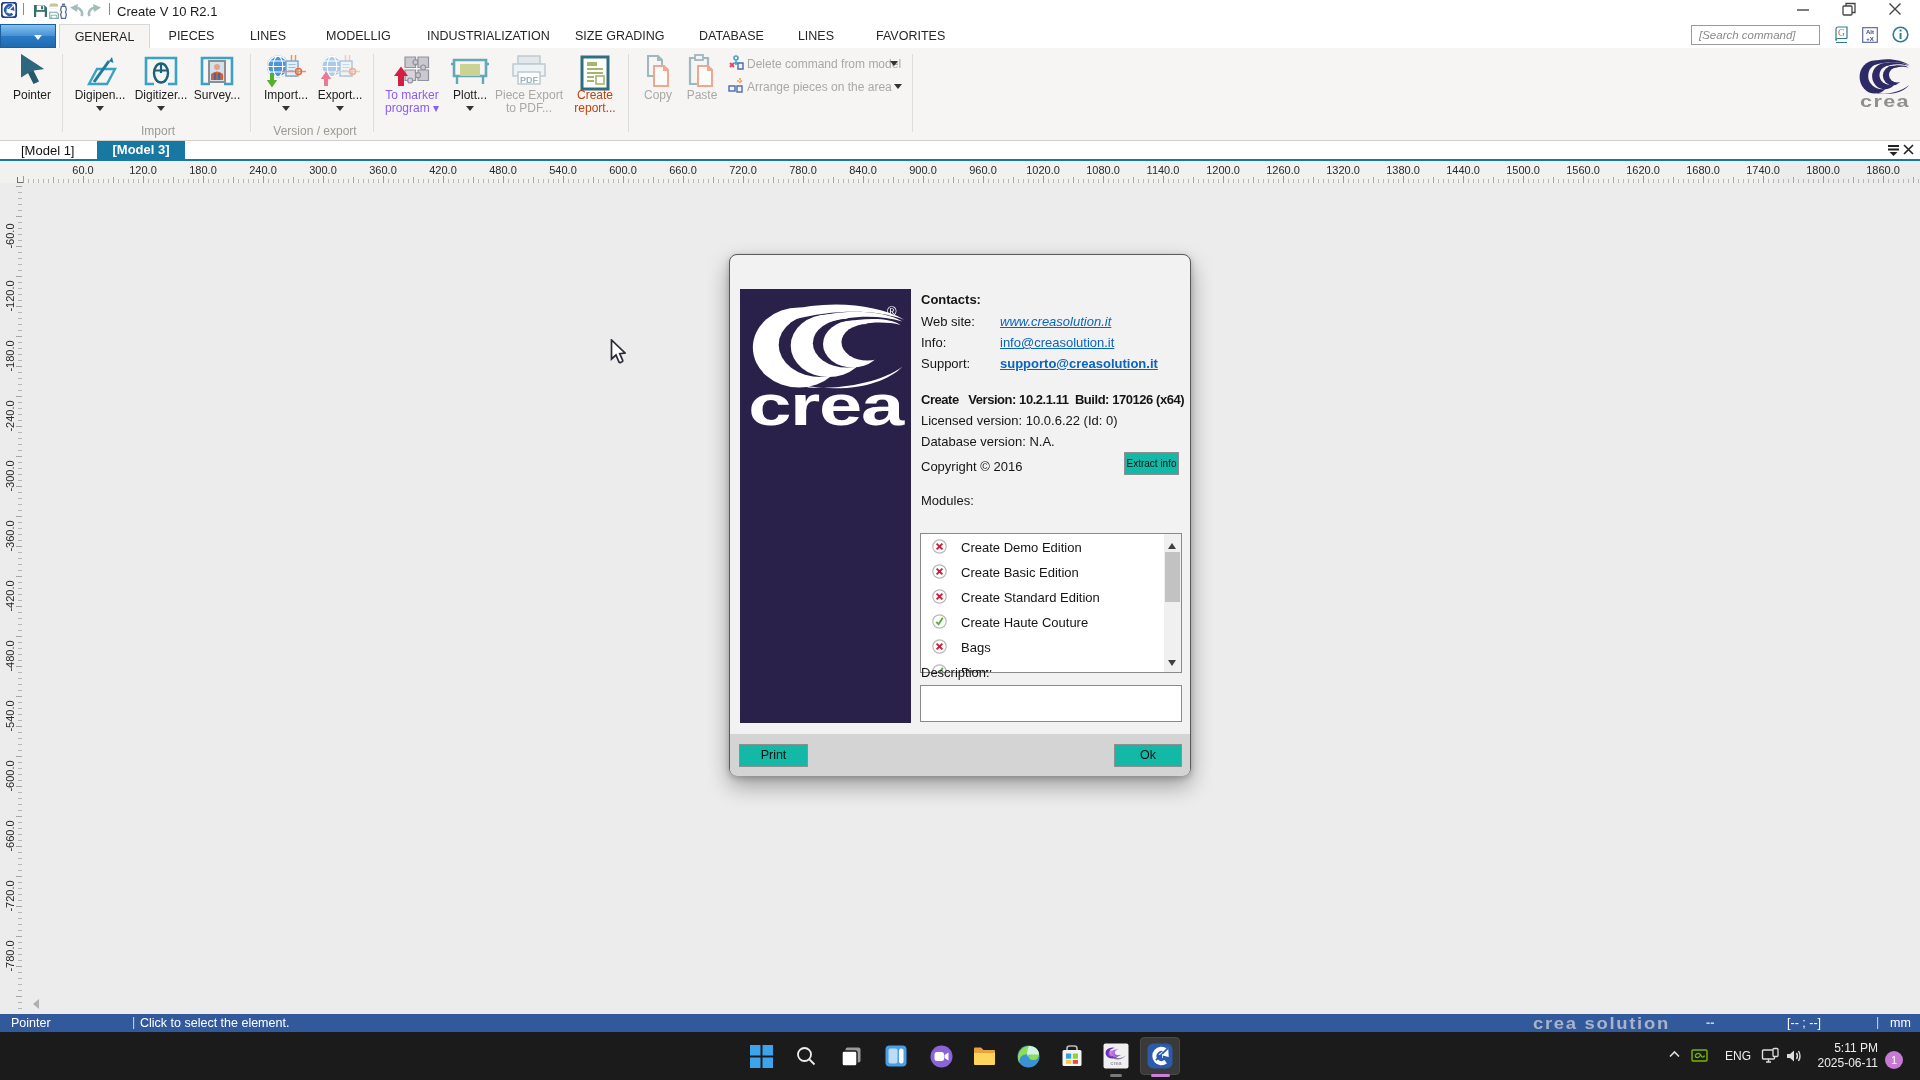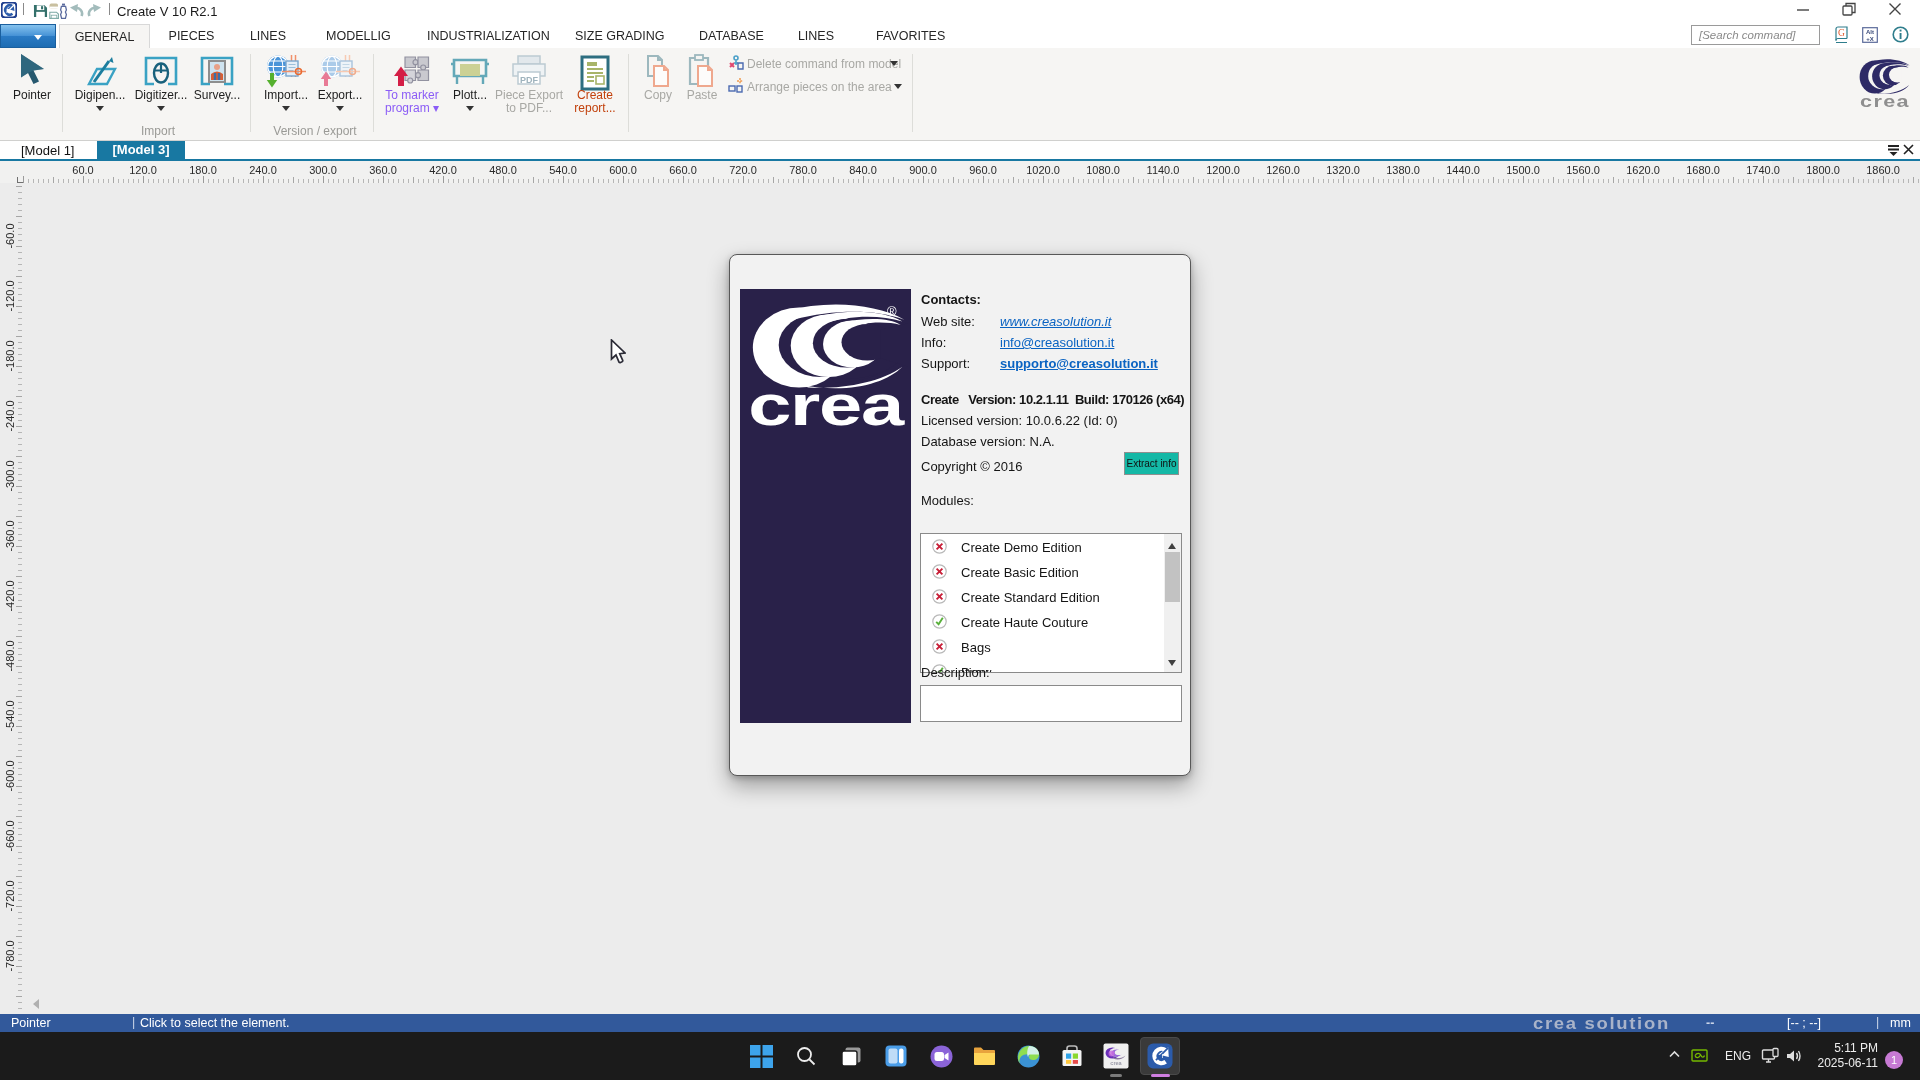--- a/index.html
+++ b/index.html
@@ -431,20 +431,24 @@
         </svg></div>
 <div class="abs" style="left:40px;top:131px;font-size:13px;color:#151515;">Draw</div>
 <div class="abs" style="right:0;top:0;width:17px;height:138px;background:#f0f0f0;">
 <div class="abs" style="left:4px;top:5px;width:0;height:0;border:4.5px solid transparent;border-bottom:6px solid #404040;"></div>
 <div class="abs" style="left:1px;top:18px;width:15px;height:50px;background:#c2c2c2;"></div>
 <div class="abs" style="left:4px;top:126px;width:0;height:0;border:4.5px solid transparent;border-top:6px solid #404040;"></div>
 </div>
 </div>
 <div class="dtext" style="left:191px;top:410px;">Description:</div>
 <div class="abs" style="left:190px;top:430px;width:262px;height:37px;background:#fff;border:1px solid #8a8a8a;"></div>
+<div id="dlgfooter">
+<div class="dbtn" style="left:9px;width:69px;">Print</div>
+<div class="dbtn" style="left:384px;width:68px;">Ok</div>
+</div>
 </div>
 <div id="statusbar">
 <div class="abs" style="left:11px;top:2px;">Pointer</div>
 <div class="abs" style="left:132px;top:1px;color:#c9d4e8;">|</div>
 <div class="abs" style="left:140px;top:2px;">Click to select the element.</div>
 <div class="abs" style="left:1533px;top:0px;font-size:16.5px;font-weight:bold;color:#a9b3c9;letter-spacing:1.5px;transform:scaleX(1.12);transform-origin:left;">crea&nbsp;solution</div>
 <div class="abs" style="left:1706px;top:2px;color:#c9d4e8;font-weight:bold;">--</div>
 <div class="abs" style="left:1787px;top:2px;">[-- ; --]</div>
 <div class="abs" style="left:1876px;top:1px;color:#c9d4e8;">|</div>
 <div class="abs" style="left:1890px;top:2px;">mm</div>

